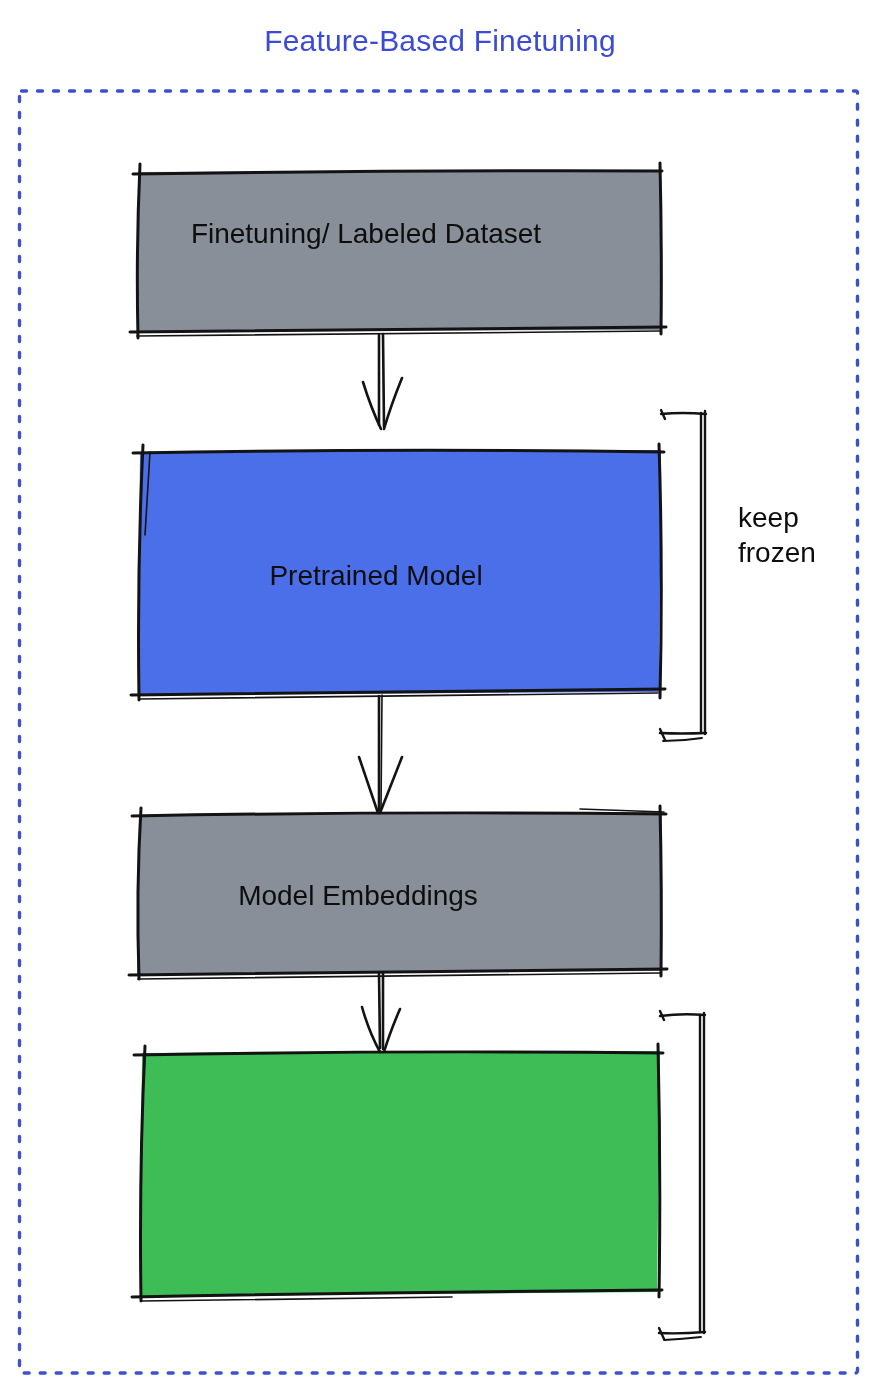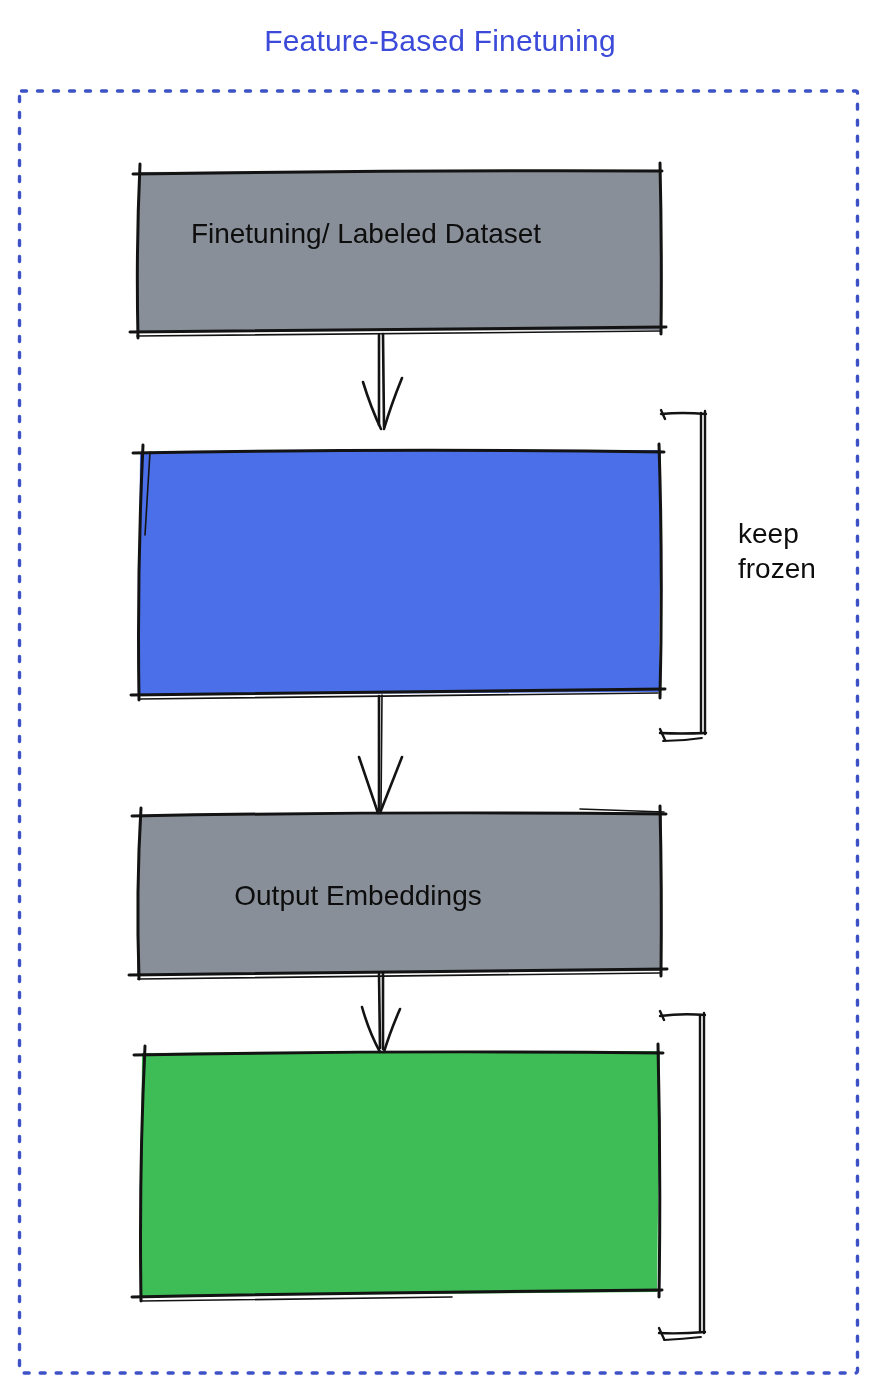--- a/index.html
+++ b/index.html
@@ -26,21 +26,20 @@
     color:#0d0d0d;
     white-space:nowrap;
     text-align:right;
   }
   .side-label{
     position:absolute;
     font-size:28px;
     line-height:35px;
     color:#0d0d0d;
     white-space:pre-line;
-    margin-top:16px;
   }
   .lbl-dataset{left:366px;top:234px;}
   .lbl-pretrained{left:376px;top:576px;}
   .lbl-embeddings{left:358px;top:896px;}
   .lbl-classifier{left:373px;top:1172px;}
   .lbl-keepfrozen{left:738px;top:500px;}
   .lbl-trainupdate{left:738px;top:1100px;}
 </style>
 </head>
 <body>
@@ -131,18 +130,19 @@
         <path d="M705,1015 Q682,1013 660,1016"></path>
         <path d="M660,1011 L664,1020"></path>
         <path d="M705,1332 Q680,1334 659,1333"></path>
         <path d="M659,1328 L664,1339"></path>
         <path d="M701,1337 Q683,1339 664,1340" stroke-width="1.8"></path>
       </g>
     </g>
   </svg>
 
   <div class="box-label lbl-dataset">Finetuning/ Labeled Dataset</div>
-  <div class="box-label lbl-embeddings">Output Embeddings</div>
+  <div class="box-label lbl-pretrained">Pretrained Model</div>
+  <div class="box-label lbl-embeddings">Model Embeddings</div>
 
   <div class="side-label lbl-keepfrozen">keep
 frozen</div>
 
 </div>
 
 </body></html>

